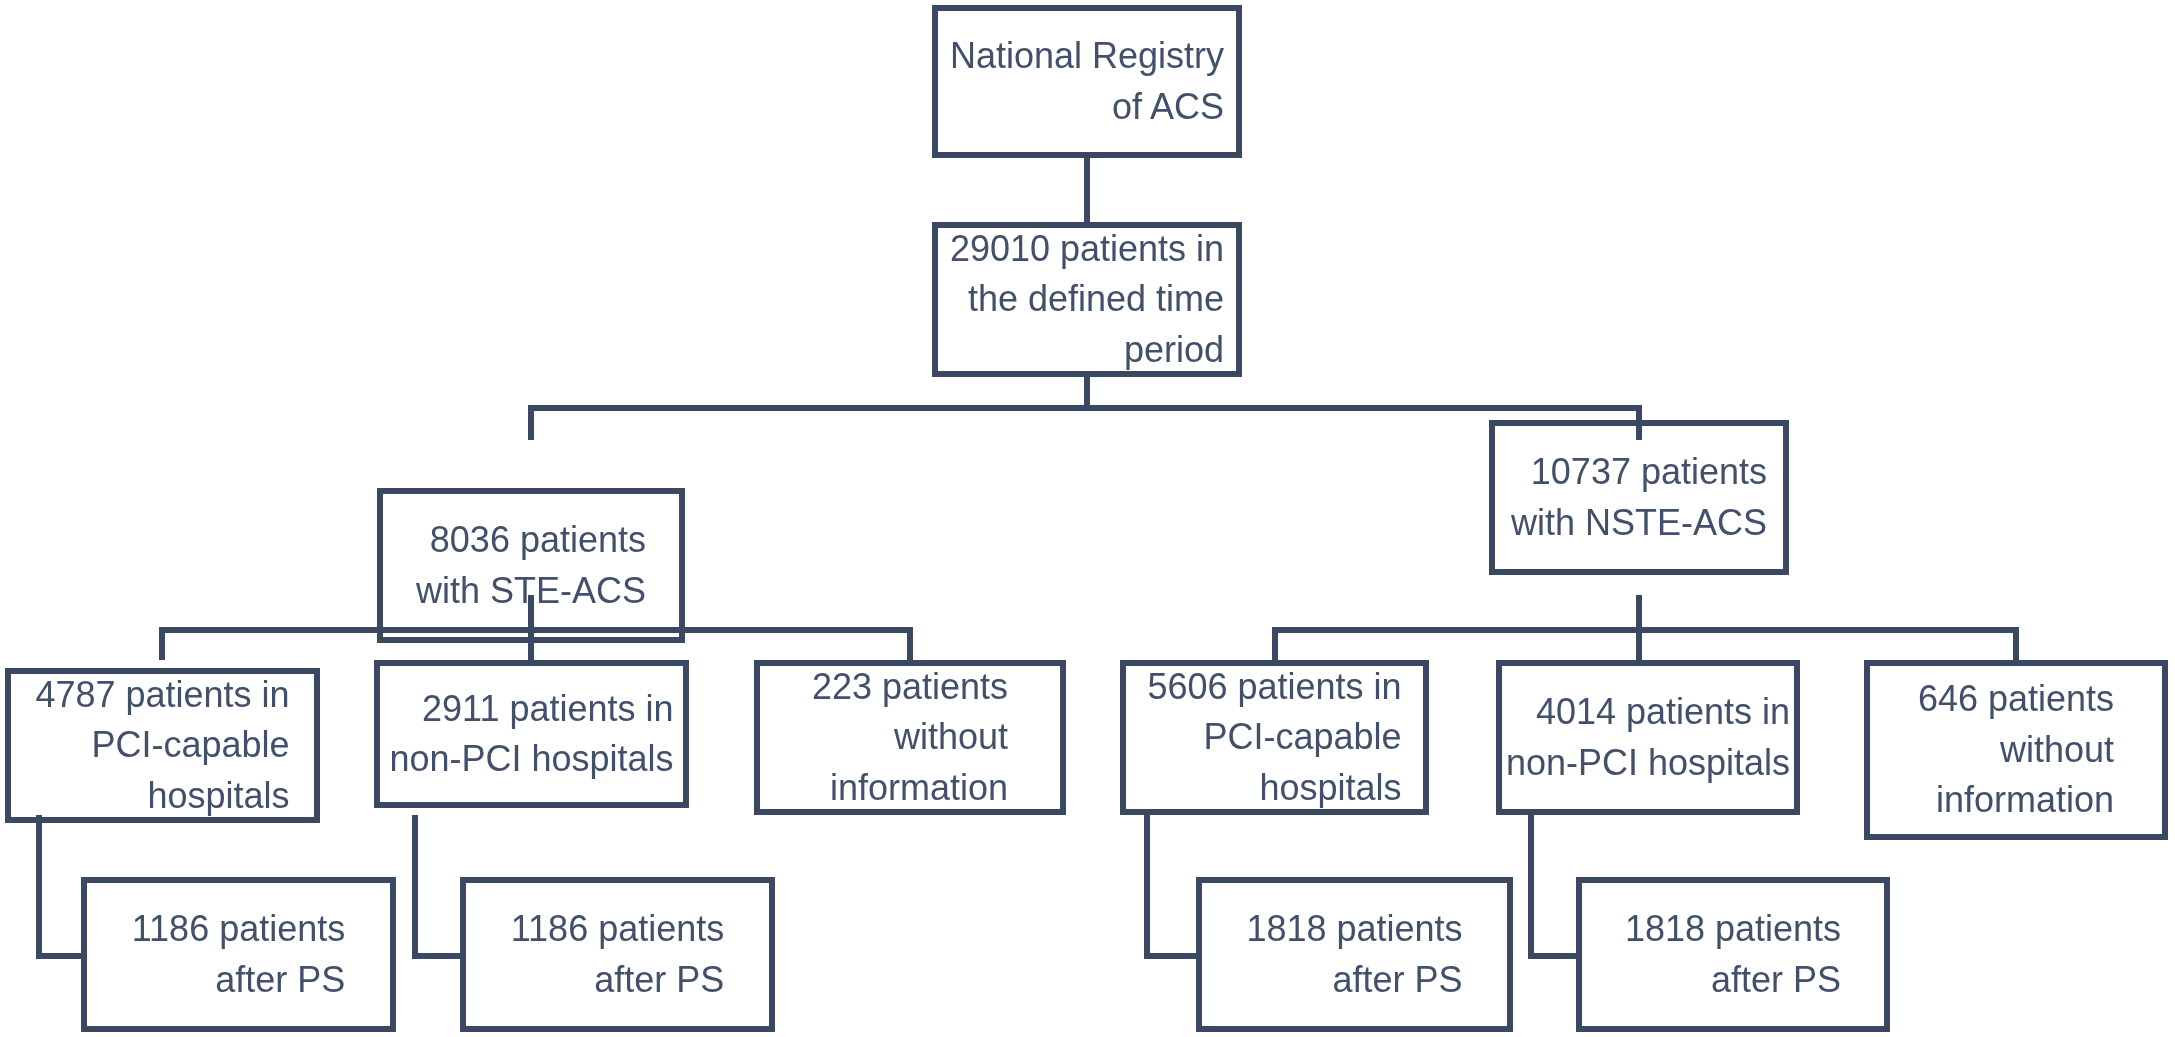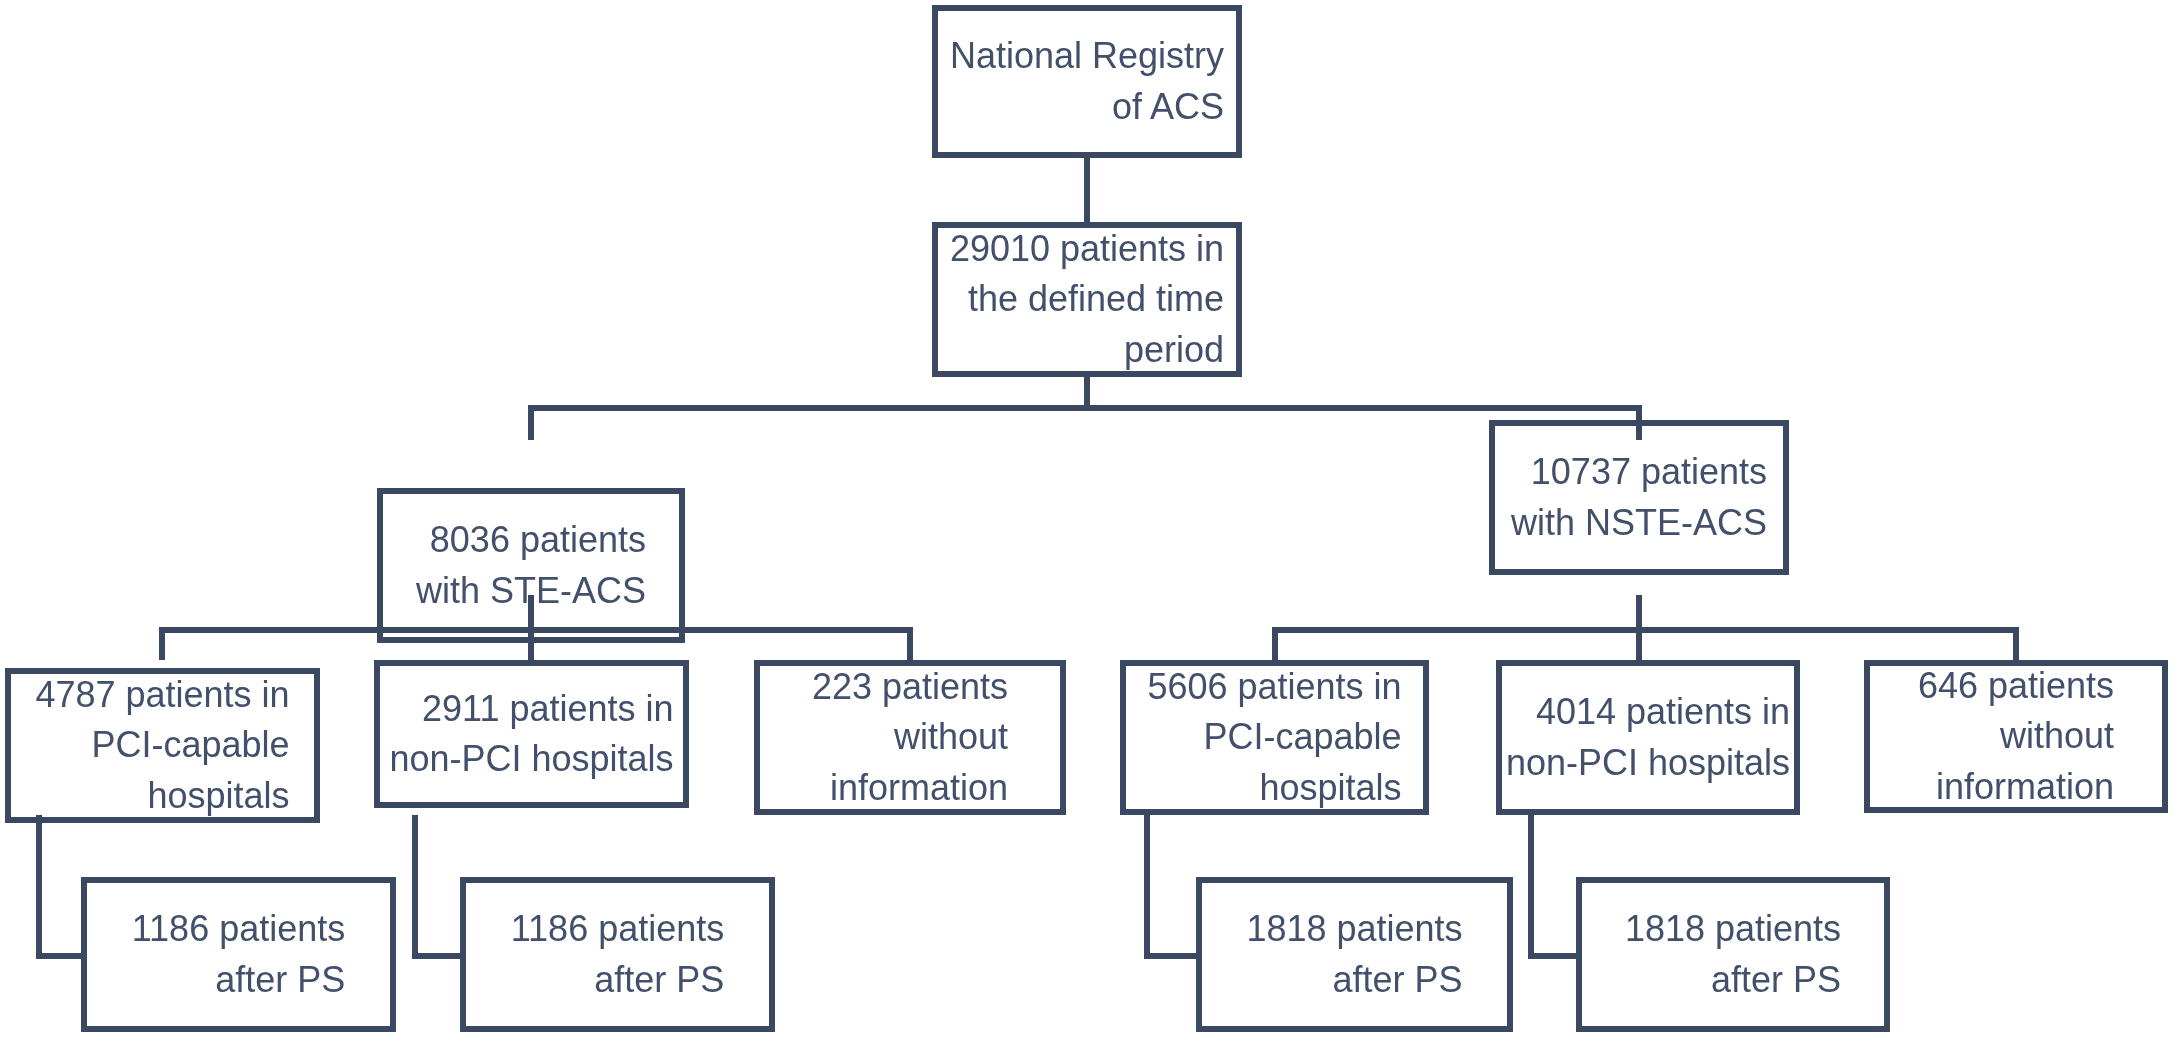--- a/index.html
+++ b/index.html
@@ -59,21 +59,21 @@
 non-PCI hospitals</div>
   <div class="node" style="left:754px; top:660px; width:312px; height:155px;">223 patients
 without
 information</div>
 
   <div class="node" style="left:1120px; top:660px; width:309px; height:155px;">5606 patients in
 PCI-capable
 hospitals</div>
   <div class="node" style="left:1496px; top:660px; width:304px; height:155px;">4014 patients in
 non-PCI hospitals</div>
-  <div class="node" style="left:1864px; top:660px; width:304px; height:153px;">646 patients
+  <div class="node" style="left:1864px; top:660px; width:304px; height:180px;">646 patients
 without
 information</div>
 
   <div class="node" style="left:81px; top:877px; width:315px; height:155px;">1186 patients
 after PS</div>
   <div class="node" style="left:460px; top:877px; width:315px; height:155px;">1186 patients
 after PS</div>
   <div class="node" style="left:1196px; top:877px; width:317px; height:155px;">1818 patients
 after PS</div>
   <div class="node" style="left:1576px; top:877px; width:314px; height:155px;">1818 patients

